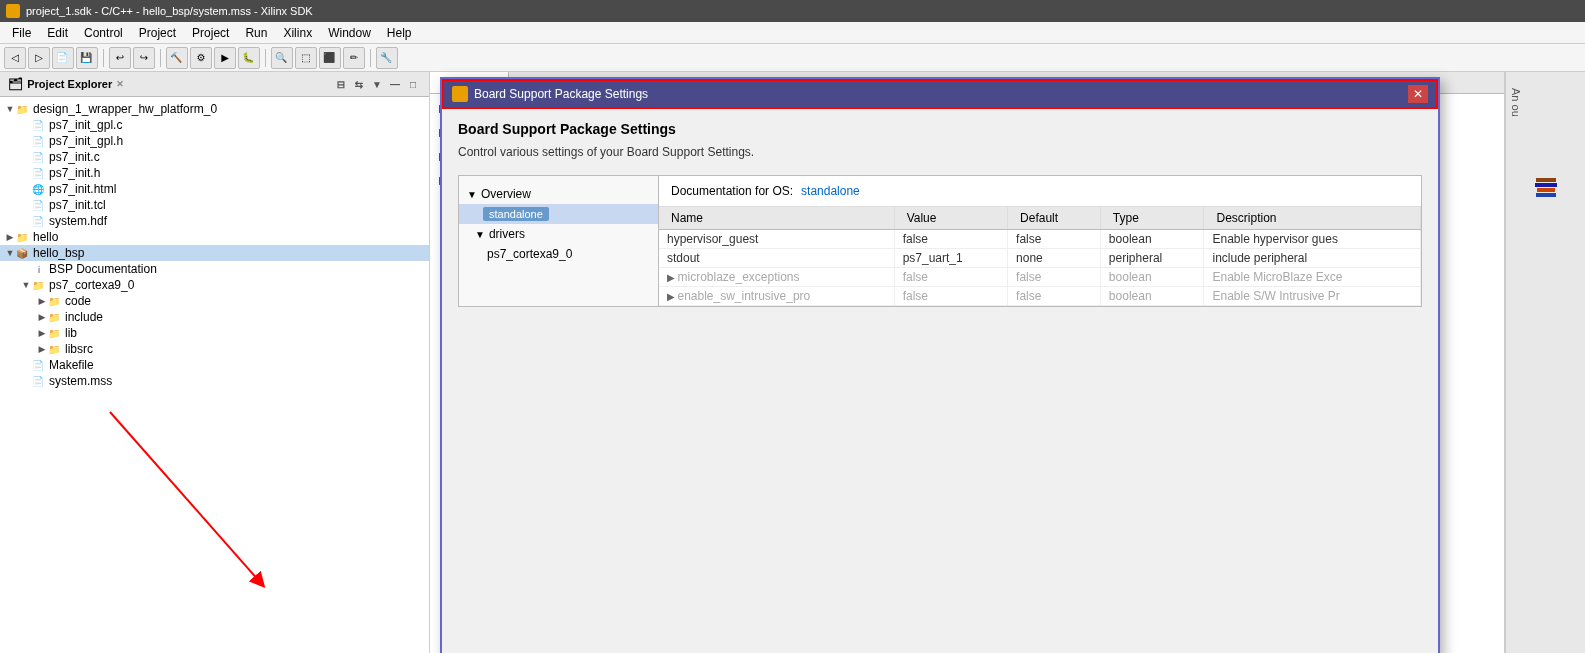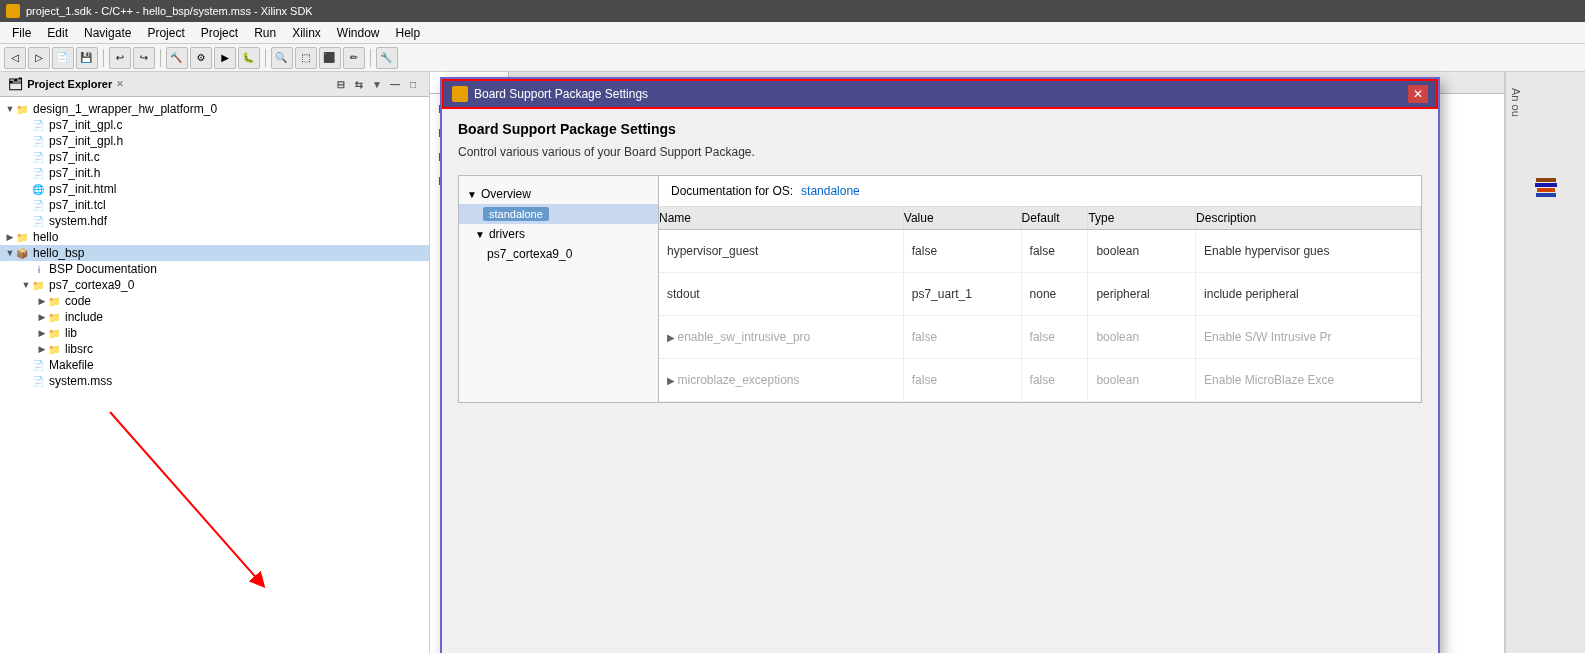--- a/index.html
+++ b/index.html
@@ -266,29 +266,29 @@
       cursor: pointer;
     }
     .config-table {
       width: 100%;
       border-collapse: collapse;
     }
     .config-table th {
       background: #e8e8e8;
       border-bottom: 1px solid #bbb;
       border-right: 1px solid #ddd;
-      padding: 4px 0;
+      padding: 4px 12px;
       text-align: left;
       font-size: 12px;
       font-weight: normal;
     }
     .config-table td {
       border-bottom: 1px solid #eee;
       border-right: 1px solid #eee;
-      padding: 14px 8px;
+      padding: 2px 8px;
       font-size: 12px;
       color: #333;
     }
     .config-table .grayed { color: #aaa; }
 
     
     .right-panel {
       width: 80px;
       background: #e8e8e8;
       border-left: 1px solid #ccc;
@@ -320,21 +320,21 @@
 <body>
 
 <div class="title-bar">
   <span class="title-bar-icon"></span>
   <span>project_1.sdk - C/C++ - hello_bsp/system.mss - Xilinx SDK</span>
 </div>
 
 <div class="menu-bar">
   <span class="menu-item">File</span>
   <span class="menu-item">Edit</span>
-  <span class="menu-item">Navigate</span>
+  <span class="menu-item">Control</span>
   <span class="menu-item">Project</span>
   <span class="menu-item">Project</span>
   <span class="menu-item">Run</span>
   <span class="menu-item">Xilinx</span>
   <span class="menu-item">Window</span>
   <span class="menu-item">Help</span>
 </div>
 
 <div class="toolbar">
   <div class="toolbar-btn">◁</div>
@@ -523,21 +523,21 @@
       <div class="dialog-title-bar red-outline">
         <div class="dialog-title-left">
           <div class="dialog-title-icon"></div>
           <span>Board Support Package Settings</span>
         </div>
         <button class="dialog-close-btn">✕</button>
       </div>
 
       <div class="dialog-body">
         <div class="dialog-heading">Board Support Package Settings</div>
-        <div class="dialog-subtitle">Control various various of your Board Support Package.</div>
+        <div class="dialog-subtitle">Control various settings of your Board Support Settings.</div>
 
         <div class="dialog-content">
 
           <div class="dialog-left">
             <div class="dialog-tree-item">
               <span style="font-size:10px;">▼</span>
               <span>Overview</span>
             </div>
             <div class="dialog-tree-item selected" style="padding-left:24px;">
               <span class="standalone-badge">standalone</span>
@@ -575,33 +575,33 @@
                     <td>Enable hypervisor gues</td>
                   </tr>
                   <tr>
                     <td>stdout</td>
                     <td>ps7_uart_1</td>
                     <td>none</td>
                     <td>peripheral</td>
                     <td>include peripheral</td>
                   </tr>
                   <tr>
+                    <td><span style="color:#666;font-size:10px;">▶ </span><span class="grayed" style="color: rgb(170, 170, 170);">microblaze_exceptions</span></td>
+                    <td style="color: rgb(170, 170, 170);">false</td>
+                    <td style="color: rgb(170, 170, 170);">false</td>
+                    <td style="color: rgb(170, 170, 170);">boolean</td>
+                    <td style="color: rgb(170, 170, 170);">Enable MicroBlaze Exce</td>
+                  </tr>
+                  <tr>
                     <td><span style="color:#666;font-size:10px;">▶ </span><span class="grayed" style="color: rgb(170, 170, 170);">enable_sw_intrusive_pro</span></td>
                     <td style="color: rgb(170, 170, 170);">false</td>
                     <td style="color: rgb(170, 170, 170);">false</td>
                     <td style="color: rgb(170, 170, 170);">boolean</td>
                     <td style="color: rgb(170, 170, 170);">Enable S/W Intrusive Pr</td>
                   </tr>
-                  <tr>
-                    <td><span style="color:#666;font-size:10px;">▶ </span><span class="grayed" style="color: rgb(170, 170, 170);">microblaze_exceptions</span></td>
-                    <td style="color: rgb(170, 170, 170);">false</td>
-                    <td style="color: rgb(170, 170, 170);">false</td>
-                    <td style="color: rgb(170, 170, 170);">boolean</td>
-                    <td style="color: rgb(170, 170, 170);">Enable MicroBlaze Exce</td>
-                  </tr>
                 </tbody>
             </table>
           </div>
 
         </div>
       </div>
     </div>
   </div>
 
   <div class="right-panel">

